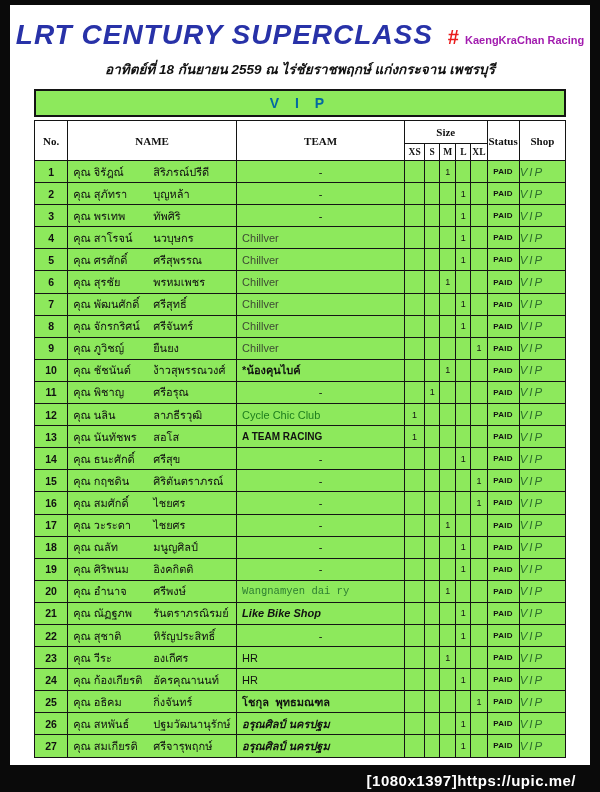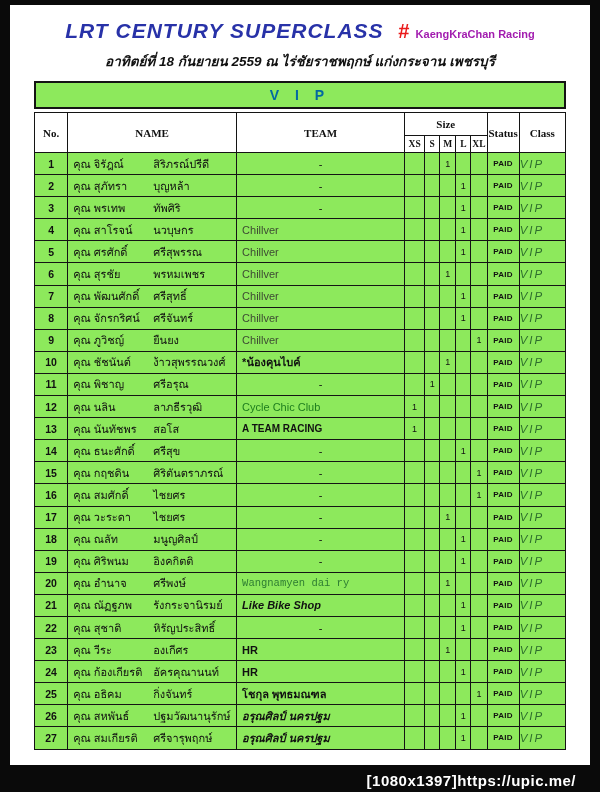--- a/index.html
+++ b/index.html
@@ -7,21 +7,21 @@
     width:600px;height:792px;position:relative;background:#0a0a0a;
     font-family:"Liberation Sans","DejaVu Sans",sans-serif;
     -webkit-font-smoothing:antialiased;overflow:hidden;
   }
   .page{
     position:absolute;left:10px;right:10px;top:5px;bottom:27px;
     background:#ffffff;
   }
   .title-row{margin-top:14px;text-align:center;white-space:nowrap;}
   .t-main{
-    font-size:21px;font-weight:bold;font-style:italic;color:#2832a8;
+    font-size:28px;font-weight:bold;font-style:italic;color:#2832a8;
     letter-spacing:1px;
   }
   .t-hash{font-size:20px;font-weight:bold;font-style:italic;color:#ea1c1c;margin-left:10px;}
   .t-sub{font-size:11px;font-weight:bold;color:#a21caf;margin-left:2px;}
   .subtitle{
     margin-top:7px;text-align:center;font-size:13.5px;font-weight:bold;
     font-style:italic;color:#111;
   }
   .banner{
     margin:9px 24px 3px 24px;height:24px;background:#8de95c;
@@ -46,22 +46,22 @@
   .c-name{padding-left:5px;}
   .c-name .first{display:inline-block;width:80px;vertical-align:middle;}
   .c-name .last{display:inline-block;vertical-align:middle;}
   .c-team{padding-left:5px;color:#3d4a33;}
   .c-team.dash{text-align:center;padding-left:0;color:#111;}
   .c-team.boldthai{font-weight:bold;color:#111;}
   .c-team.green{color:#1e7e1e;margin-left:28px;}
   .c-team.caps{font-weight:bold;font-size:10px;color:#111;}
   .c-team.mono{font-family:"Liberation Mono","DejaVu Sans Mono",monospace;color:#2e7d32;font-size:10.5px;}
   .c-team.comic{font-weight:bold;font-style:italic;color:#111;}
-  .c-team.hr{font-weight:bold;color:#111;}
-  .c-team.serif{font-family:Liberation Sans, sans-serif;font-weight:bold;color:#111;}
+  .c-team.hr{font-weight:normal;color:#111;}
+  .c-team.serif{font-family:Liberation Mono, monospace;font-weight:bold;color:#111;}
   .c-team.bolditalic{font-weight:bold;font-style:italic;color:#111;margin-top:16px;}
   .c-sz{text-align:center;font-size:9px;}
   .c-status{text-align:center;font-weight:bold;font-size:8px;letter-spacing:0.3px;}
   .c-class{
     font-style:italic;font-size:11.5px;color:#2d6e2d;
     letter-spacing:2px;font-weight:500;
   }
   .watermark{
     position:absolute;right:24px;bottom:3px;color:#ffffff;font-size:15px;
     font-weight:bold;letter-spacing:0.5px;
@@ -97,21 +97,21 @@
       <col style="width:32px">
       <col style="width:46px">
     </colgroup>
     <thead>
       <tr class="main">
         <th rowspan="2">No.</th>
         <th rowspan="2">NAME</th>
         <th rowspan="2">TEAM</th>
         <th colspan="5">Size</th>
         <th rowspan="2">Status</th>
-        <th rowspan="2">Class</th>
+        <th rowspan="2">Shop</th>
       </tr>
       <tr class="sub">
         <th>XS</th>
         <th>S</th>
         <th>M</th>
         <th>L</th>
         <th>XL</th>
       </tr>
     </thead>
     <tbody>
@@ -411,21 +411,21 @@
     <td class="c-sz">1</td>
     <td class="c-sz"></td>
     <td class="c-sz"></td>
     <td class="c-status">PAID</td>
     <td class="c-class">VIP</td>
   </tr>
 
   <tr>
     <td class="c-no">21</td>
     <td class="c-name">
-      <span class="first">คุณ ณัฏฐภพ</span><span class="last">รังกระจานิรมย์</span>
+      <span class="first">คุณ ณัฏฐภพ</span><span class="last">รันตราภรณิรมย์</span>
     </td>
     <td class="c-team comic">Like Bike Shop</td>
     <td class="c-sz"></td>
     <td class="c-sz"></td>
     <td class="c-sz"></td>
     <td class="c-sz">1</td>
     <td class="c-sz"></td>
     <td class="c-status">PAID</td>
     <td class="c-class">VIP</td>
   </tr>

